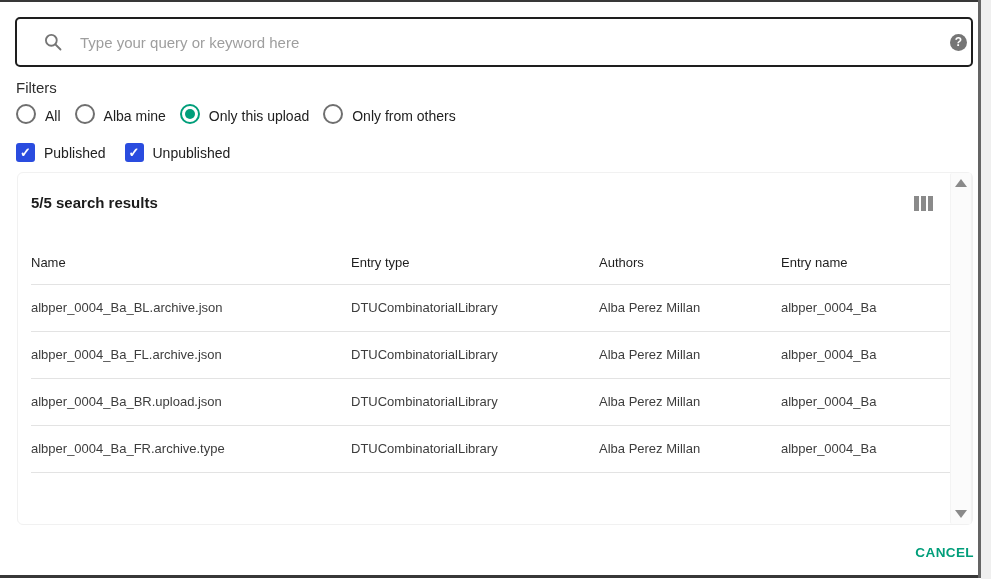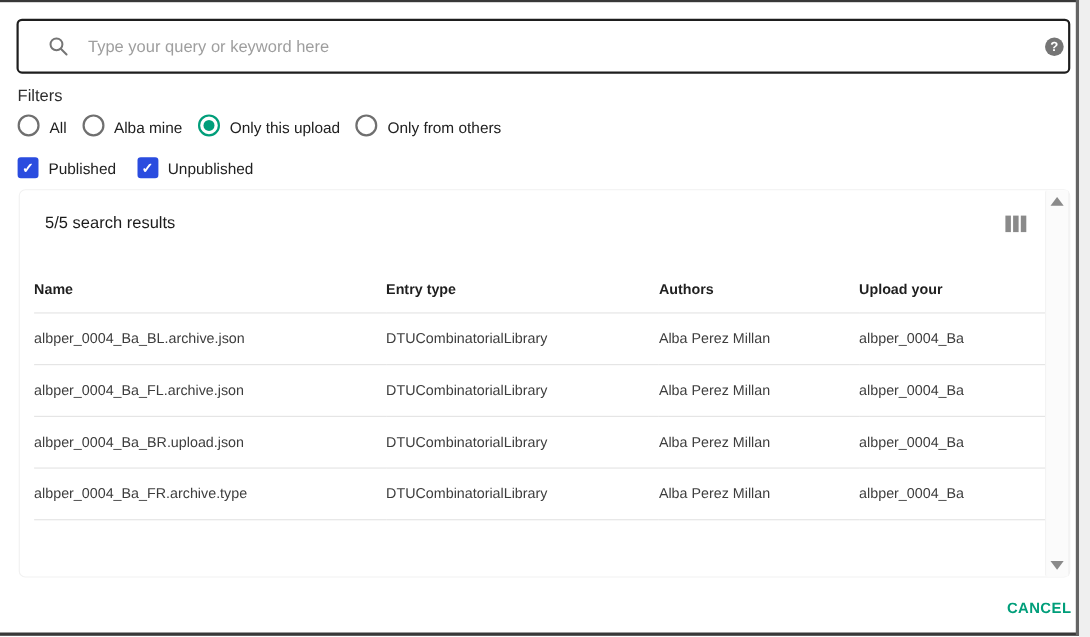--- a/index.html
+++ b/index.html
@@ -63,30 +63,30 @@
   .checkbox {
     width: 19px; height: 19px; border-radius: 3px; background: var(--blue);
     color: #fff; font-size: 13px; font-weight: bold; line-height: 19px; text-align: center; flex: none;
   }
 
   
   .results-panel {
     position: absolute; left: 17px; top: 172px; width: 956px; height: 353px;
     border: 1px solid #f1f1f1; border-radius: 6px; background: #fff;
   }
-  .results-summary { position: absolute; left: 23px; top: 21px; font-size: 15px; font-weight: normal; color: #1b1b1b; }
+  .results-summary { position: absolute; left: 13px; top: 21px; font-size: 15px; font-weight: bold; color: #1b1b1b; }
   .columns-button { position: absolute; left: 895px; top: 22px; display: flex; column-gap: 2px; cursor: pointer; padding: 1px; }
   .columns-button .bar { width: 5px; height: 15px; background: #8a8a8a; }
 
   table.results-table {
     position: absolute; left: 13px; top: 68px; width: 920px;
     border-collapse: collapse; table-layout: fixed; font-size: 13px;
   }
   .results-table th {
-    text-align: left; font-weight: bold; color: var(--text-dark);
+    text-align: left; font-weight: normal; color: var(--text-dark);
     height: 43px; vertical-align: middle; border-bottom: 1px solid var(--divider);
   }
   .results-table th:nth-child(1) { width: 320px; }
   .results-table th:nth-child(2) { width: 248px; }
   .results-table th:nth-child(3) { width: 182px; }
   .results-table th:nth-child(4) { width: 170px; }
   .results-table td {
     height: 47px; color: var(--text-row); vertical-align: middle;
     border-bottom: 1px solid var(--divider); overflow: hidden; white-space: nowrap;
   }
@@ -169,21 +169,21 @@
       <div class="bar"></div>
       <div class="bar"></div>
     </div>
 
     <table class="results-table">
       <thead>
         <tr>
             <th>Name</th>
             <th>Entry type</th>
             <th>Authors</th>
-            <th>Upload your</th>
+            <th>Entry name</th>
           </tr>
       </thead>
       <tbody>
           <tr>
             <td>albper_0004_Ba_BL.archive.json</td>
             <td>DTUCombinatorialLibrary</td>
             <td>Alba Perez Millan</td>
             <td>albper_0004_Ba</td>
           </tr>
           <tr>

